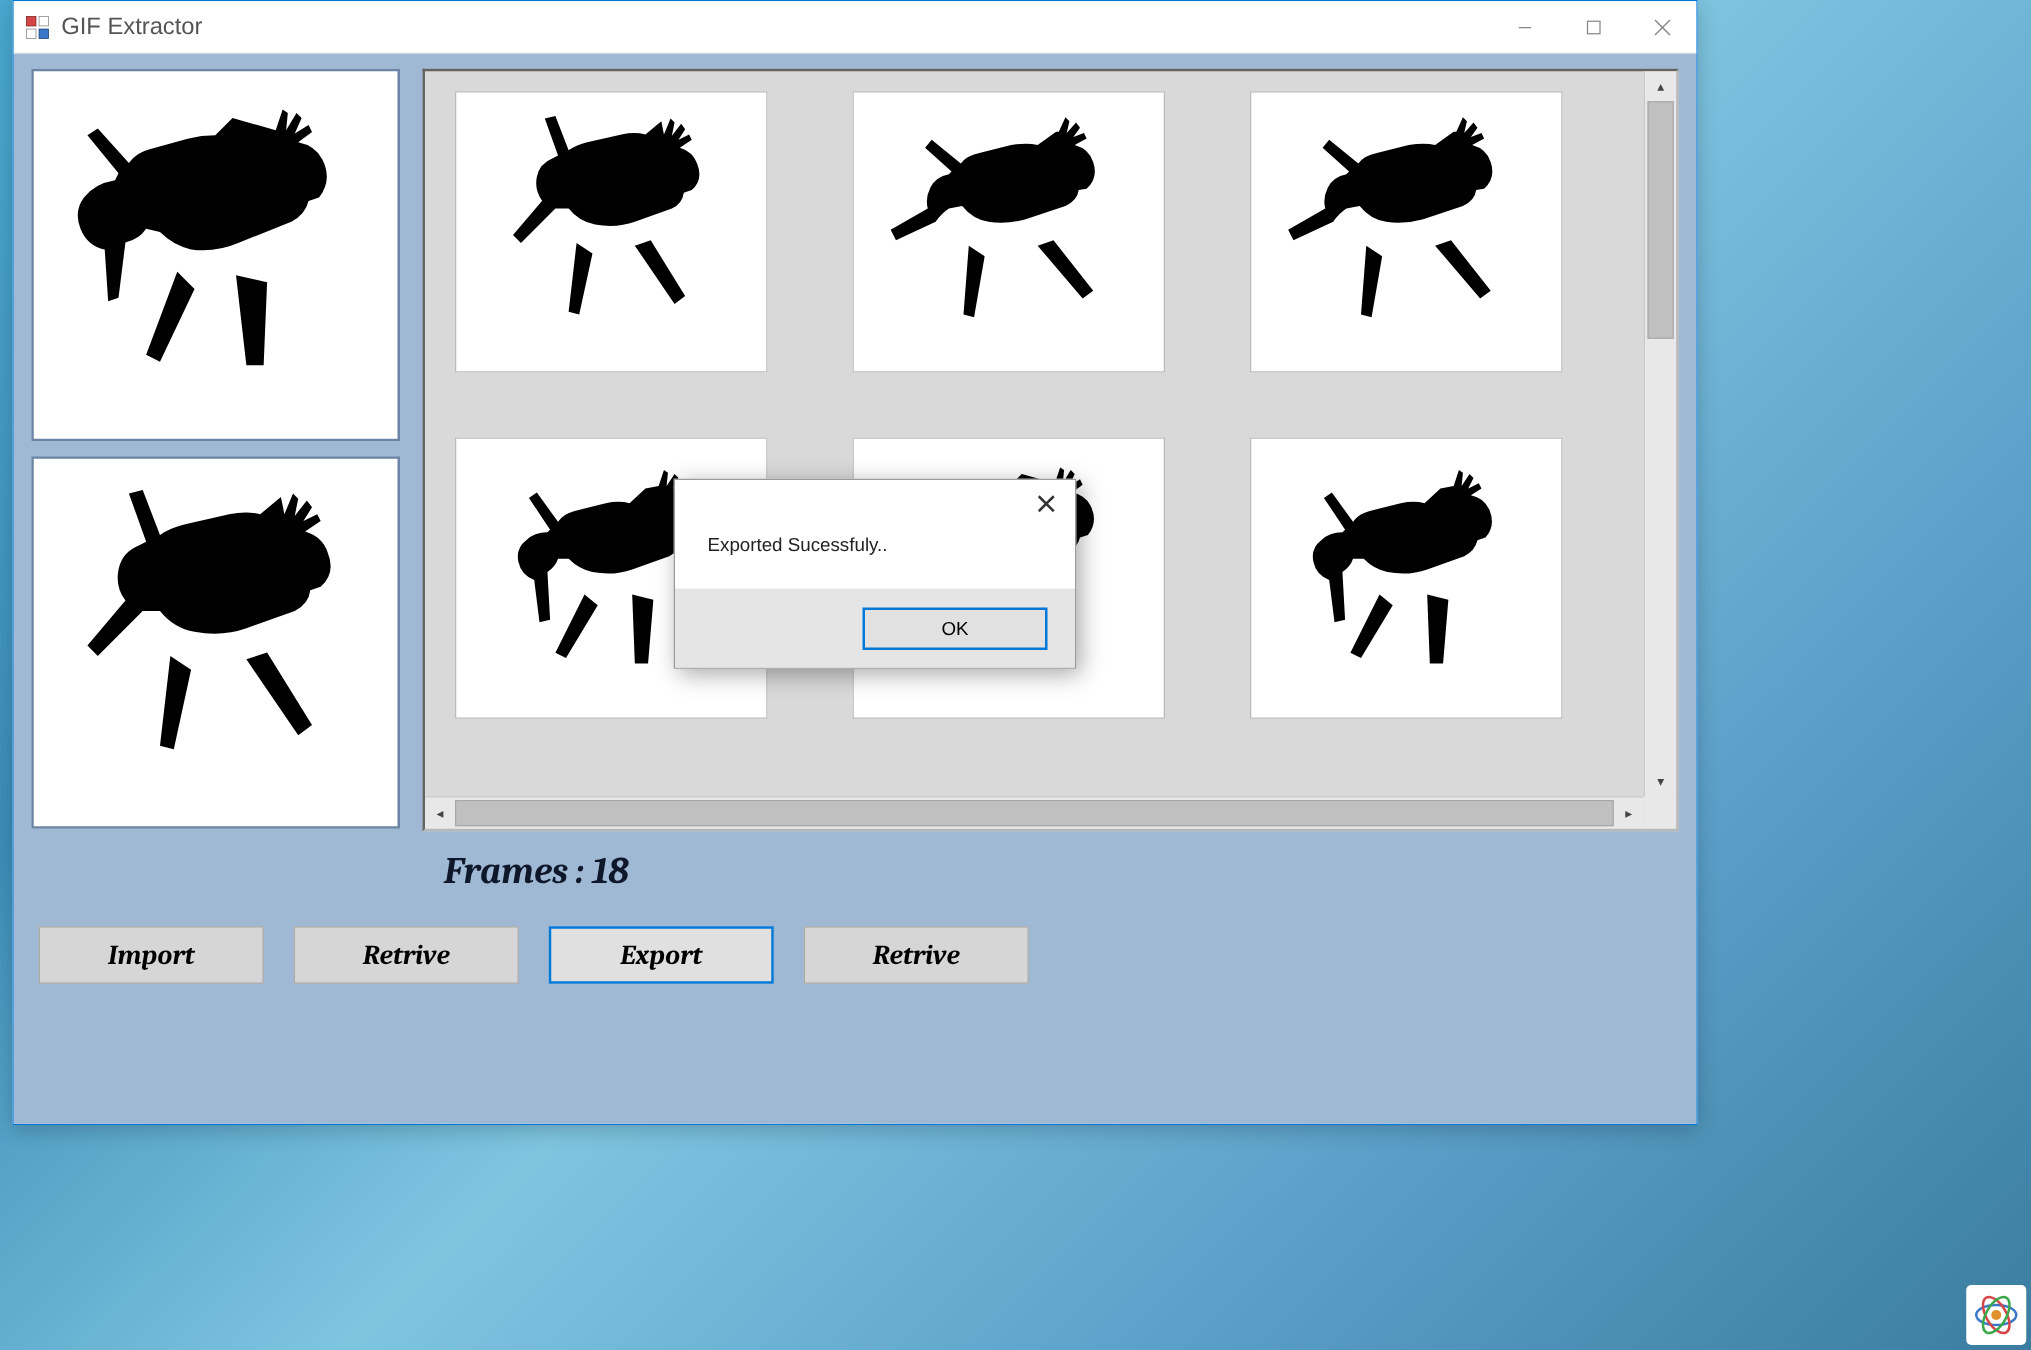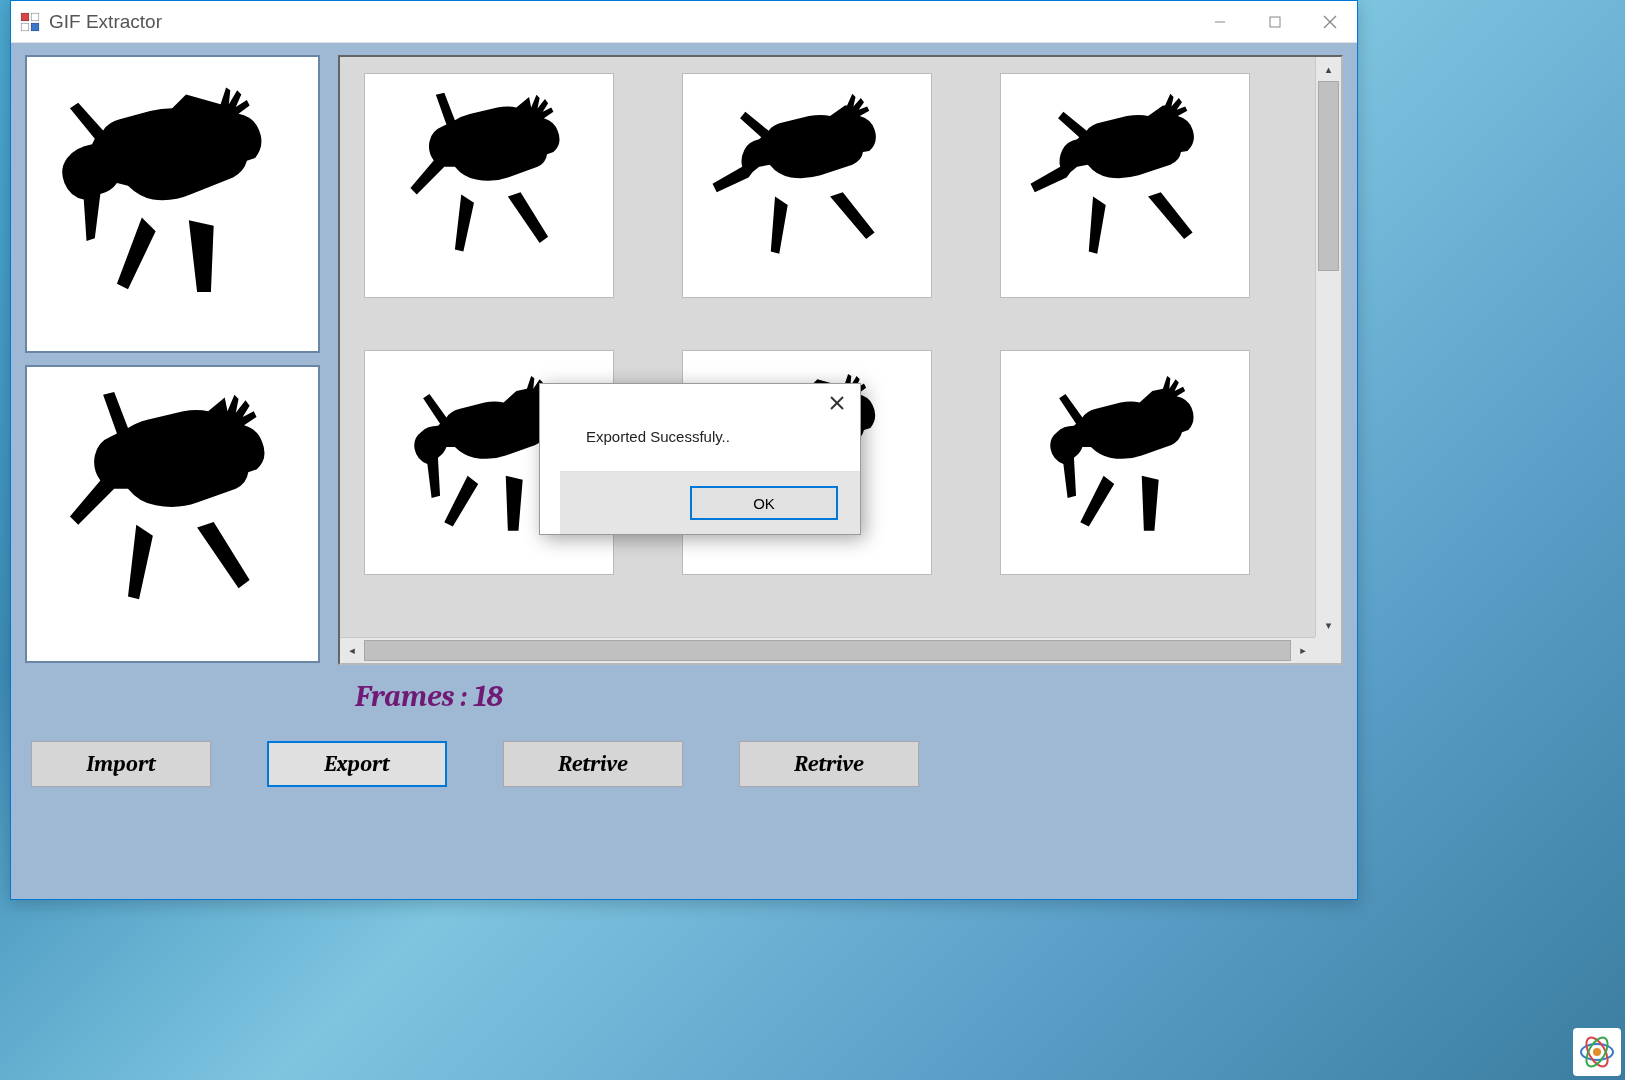--- a/index.html
+++ b/index.html
@@ -164,29 +164,29 @@
     right: 0; bottom: 0;
     width: 26px; height: 26px;
     background: #e8e8e8;
   }
 
   .frames-label {
     font-family: Cambria, Georgia, "Times New Roman", serif;
     font-style: italic;
     font-weight: bold;
     font-size: 30px;
-    color: #701a75;
+    color: #0f172a;
     padding-left: 330px;
     padding-top: 4px;
     height: 40px;
   }
 
   .button-row {
     display: flex;
-    gap: 56px;
+    gap: 24px;
     padding: 16px 6px 6px 6px;
     align-items: center;
   }
   .action-btn {
     width: 180px;
     height: 46px;
     background: #d6d6d6;
     border: 1px solid #a8a8a8;
     font-family: Cambria, Georgia, "Times New Roman", serif;
     font-style: italic;
@@ -204,21 +204,20 @@
   }
 
   .dialog {
     position: absolute;
     top: 340px;
     left: 528px;
     width: 322px;
     background: #fff;
     border: 1px solid #9a9a9a;
     box-shadow: 4px 4px 18px rgba(0,0,0,0.35);
-    padding-left: 20px;
   }
   .dialog-title {
     height: 44px;
     display: flex;
     justify-content: flex-end;
     align-items: flex-start;
     padding: 6px 10px;
   }
   .dialog-close {
     width: 26px; height: 26px;
@@ -379,22 +378,22 @@
         </div>
         <div class="scroll-corner"></div>
       </div>
 
     </div>
 
     <div class="frames-label">Frames : 18</div>
 
     <div class="button-row">
       <div class="action-btn">Import</div>
+      <div class="action-btn">Retrive</div>
       <div class="action-btn active">Export</div>
-      <div class="action-btn">Retrive</div>
       <div class="action-btn">Retrive</div>
     </div>
 
     <div class="dialog">
       <div class="dialog-title">
         <div class="dialog-close">
           <svg width="16" height="16" fill="none">
               <line x1="2" y1="2" x2="14" y2="14"></line>
               <line x1="14" y1="2" x2="2" y2="14"></line>
             </svg>

